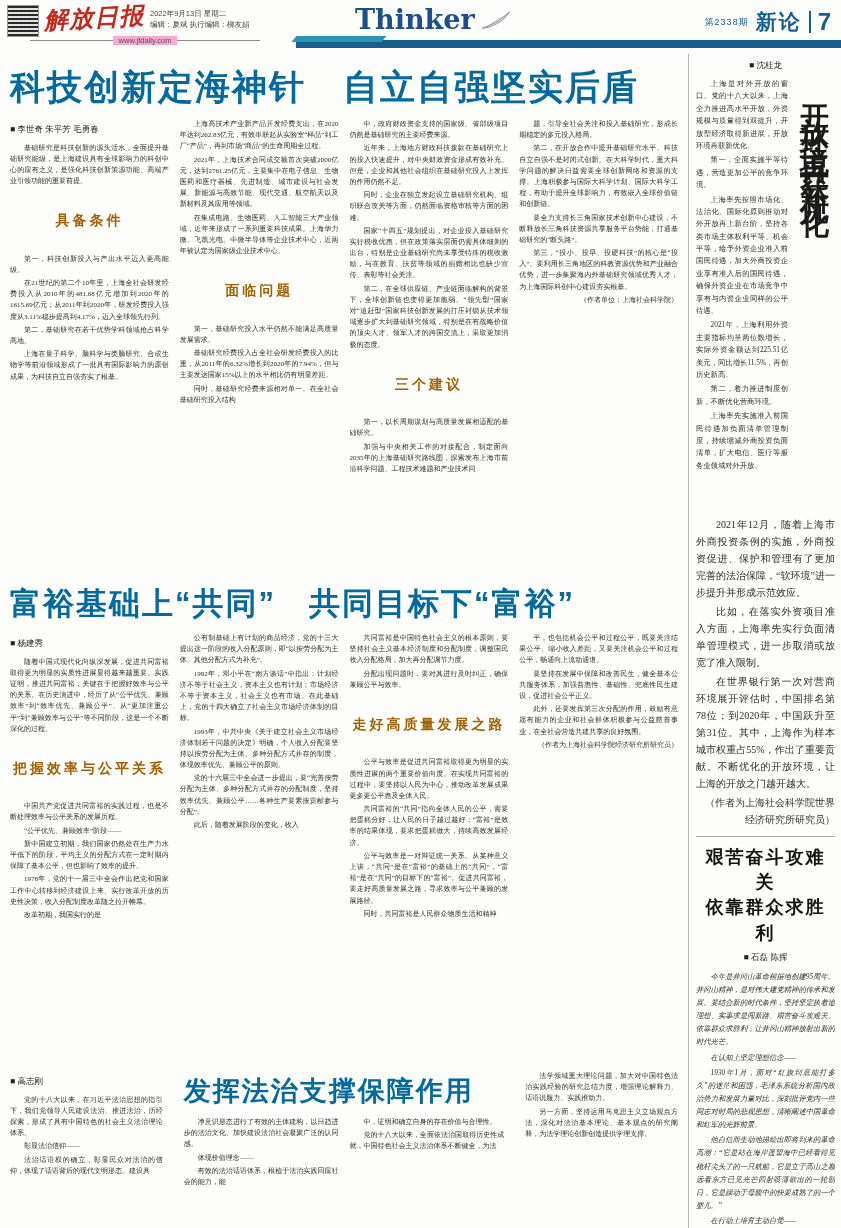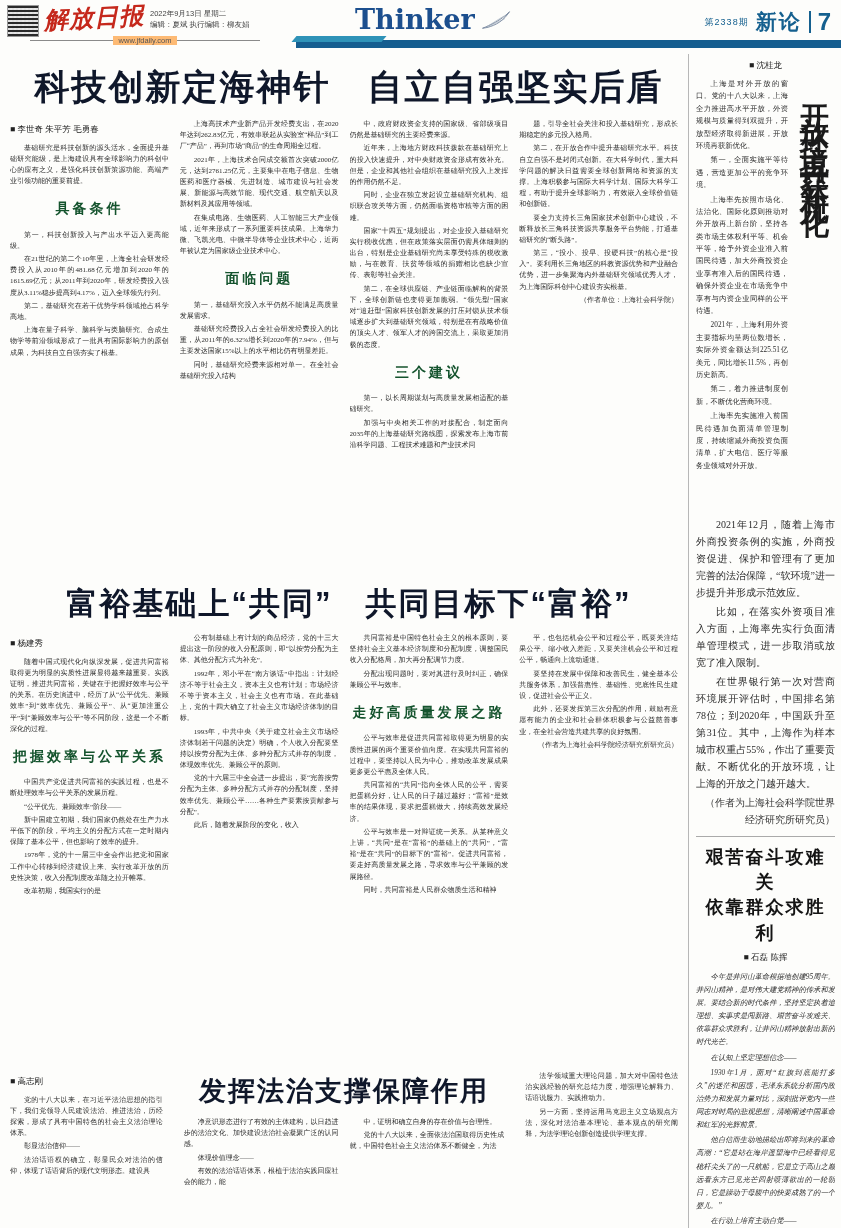--- a/index.html
+++ b/index.html
@@ -10,47 +10,47 @@
   .hd-left{position:absolute;left:8px;top:6px;display:flex;gap:6px;align-items:flex-start;}
   .qr{width:30px;height:30px;background:
       repeating-linear-gradient(0deg,#2a2a2a 0 2px,rgba(255,255,255,.85) 2px 4px),
       repeating-linear-gradient(90deg,#2a2a2a 0 2px,#555 2px 4px);
       outline:1px solid #999;}
   .masthead{font-family:"DejaVu Serif",serif;font-weight:bold;font-style:italic;
       color:#c5281c;font-size:24px;line-height:1;transform:rotate(-3deg);letter-spacing:1px;white-space:nowrap;}
   .dates{font-family:"Liberation Sans",sans-serif;font-size:7.5px;color:#444;line-height:1.5;margin-top:2px;white-space:nowrap;}
   .urlline{position:absolute;left:30px;top:40px;width:230px;border-top:1px solid #8a8a8a;
       font-family:"Liberation Sans",sans-serif;font-size:7.5px;color:#555;text-align:center;}
-  .urlline span{position:relative;top:-5px;background:#fdba74;padding:0 6px;}
+  .urlline span{position:relative;top:-5px;background:#f9a8d4;padding:0 6px;}
   .brand{position:absolute;left:355px;top:4px;display:flex;align-items:center;gap:6px;
       font-family:"DejaVu Serif",serif;font-weight:bold;font-size:27px;color:#1c4f8e;}
   .issue{position:absolute;right:10px;top:8px;display:flex;align-items:center;gap:7px;
       color:#15608f;font-family:"Liberation Sans",sans-serif;}
   .issue .no{font-size:9px;letter-spacing:1px;}
   .issue .sect{font-size:21px;font-weight:bold;letter-spacing:2px;}
   .issue .bar{width:2px;height:22px;background:#15608f;}
   .issue .pg{font-size:24px;font-weight:bold;}
   .bluebar{position:absolute;left:296px;top:40px;width:545px;height:8px;background:#155d8f;}
   .bluebar:before{content:"";position:absolute;left:-2px;top:-4px;width:90px;height:6px;
       background:#2f93b8;transform:skewX(-40deg);}
   
   .page{display:flex;height:1174px;}
   .main{width:688px;padding:0 0 0 10px;box-sizing:border-box;}
   .rail{width:153px;border-left:1px solid #b7b7b7;padding:4px 6px 0 7px;box-sizing:border-box;}
   
-  .h1{font-family:"Liberation Sans",sans-serif;font-weight:800;color:#0f172a;
-      text-align:center;letter-spacing:2px;margin:10px 0 8px;}
+  .h1{font-family:"Liberation Sans",sans-serif;font-weight:800;color:#0369a1;
+      text-align:left;letter-spacing:2px;margin:10px 0 8px;}
   .art1 .h1{font-size:35px;}
   .art2 .h1{font-size:31px;margin-top:14px;}
   .byline{font-family:"Liberation Sans",sans-serif;font-size:8.5px;color:#222;margin:4px 0 6px;}
   .cols{display:flex;gap:11px;padding-right:10px;}
   .col{flex:1;font-size:7px;line-height:1.6;text-align:justify;overflow:hidden;}
   .col p{margin:0 0 2px;text-indent:2em;}
-  .sub{font-family:"Liberation Sans",sans-serif;font-size:14px;font-weight:bold;color:#14532d;
-      text-align:center;letter-spacing:3px;margin:10px 0;}
+  .sub{font-family:"Liberation Sans",sans-serif;font-size:14px;font-weight:bold;color:#a16207;
+      text-align:center;letter-spacing:3px;margin:22px 0;}
   .sig{text-align:right;text-indent:0 !important;color:#333;}
   .art1 .cols{height:450px;}
   .art2 .cols{height:428px;}
   
   .art3{margin-top:10px;height:118px;overflow:hidden;}
   .art3 .wrap{display:flex;gap:21px;padding-right:10px;}
   .art3 .col{font-size:7px;}
   .art3 .mid{flex:2.1;display:flex;flex-direction:column;}
   .art3 .h1{font-size:27px;margin:2px 0 8px;}
   .art3 .midcols{display:flex;gap:11px;flex:1;overflow:hidden;}

